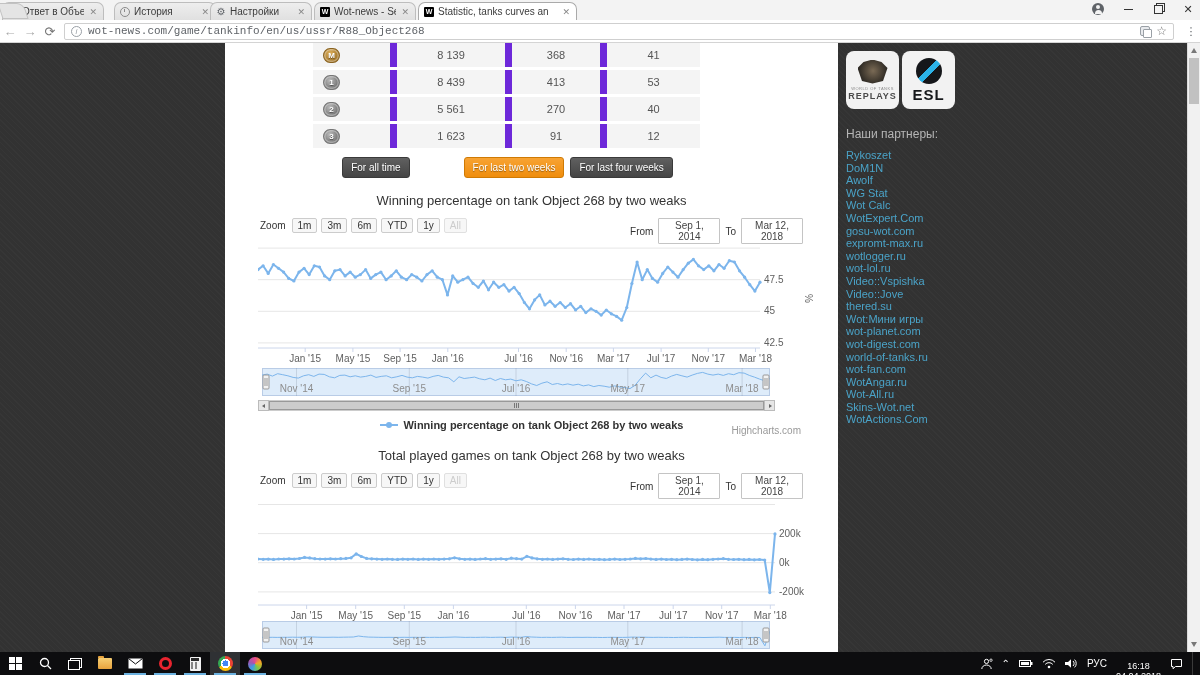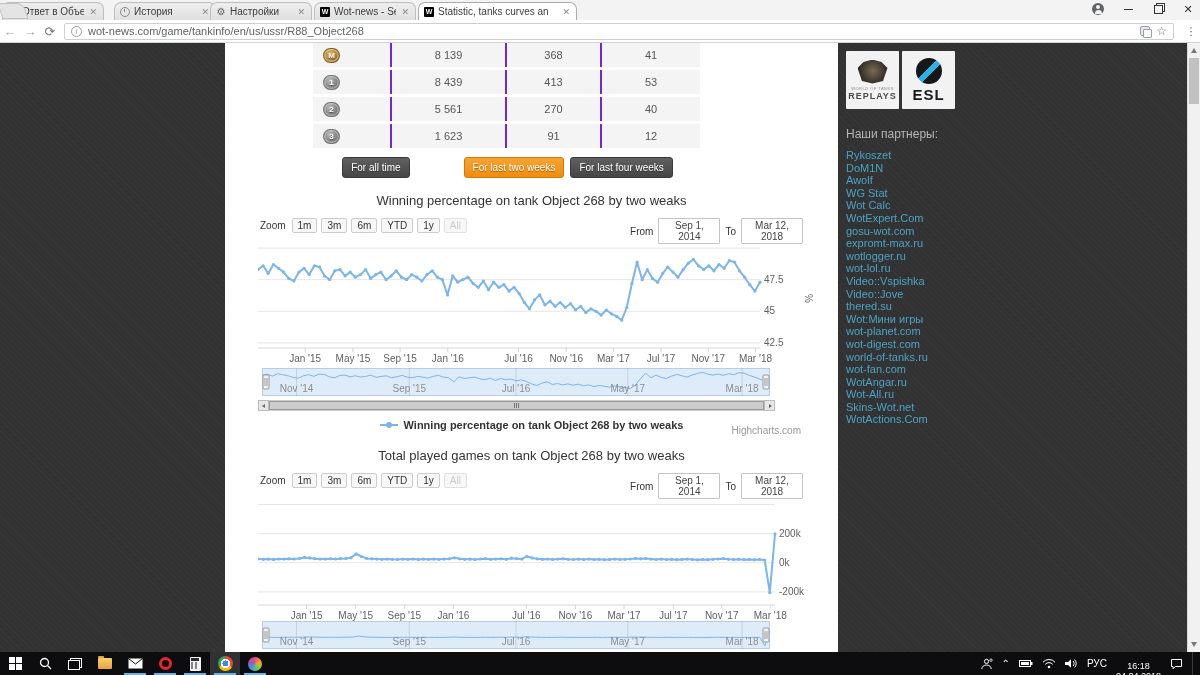--- a/index.html
+++ b/index.html
@@ -26,34 +26,34 @@
   .wc-restore { position:relative; } .wc-restore::after { content:""; width:7px; height:7px; border:1px solid #333; background:#f3f3f3; box-shadow:2px -2px 0 -1px #f3f3f3, 2px -2px 0 0 #333; }
   .profile-circle { width:12px; height:12px; border-radius:50%; background:#5f6368; position:relative; }
   .profile-circle::before { content:""; position:absolute; left:4px; top:2px; width:4px; height:4px; border-radius:50%; background:#f3f3f3; }
   .profile-circle::after { content:""; position:absolute; left:2.5px; top:7px; width:7px; height:4px; border-radius:4px 4px 0 0; background:#f3f3f3; }
 
   .toolbar { position:absolute; top:20px; left:0; right:0; height:23px; background:#fff; border-bottom:1px solid #d4d4d4; display:flex; align-items:center; }
   .nav-ic { width:20px; text-align:center; font-size:13px; color:#a9a9a9; flex:0 0 auto; }
   .reload-ic { color:#757575; }
   .omnibox { flex:1; height:17px; margin:0 8px 0 4px; border:1px solid #cfcfcf; border-radius:2px; background:#fff; display:flex; align-items:center; padding:0 6px; gap:6px; }
   .info-ic { width:11px; height:11px; border:1px solid #9aa0a6; border-radius:50%; color:#9aa0a6; font-size:8px; line-height:9px; text-align:center; font-style:italic; flex:0 0 auto; }
-  .url-text { flex:1; font-size:11px; color:#5f6368; white-space:nowrap; overflow:hidden; }
+  .url-text { flex:1; font-size:11px; color:#5f6368; white-space:nowrap; overflow:hidden;font-family:Liberation Mono, monospace; }
   .translate-ic { width:10px; height:10px; border:1px solid #9aa0a6; border-radius:2px; position:relative; flex:0 0 auto; background:#e8eaed; }
   .translate-ic::after { content:""; position:absolute; right:-3px; bottom:-3px; width:7px; height:7px; background:#fff; border:1px solid #9aa0a6; border-radius:1px; }
   .star-ic { color:#757575; font-size:12px; line-height:12px; flex:0 0 auto; }
   .menu-ic { color:#5f6368; font-size:11px; width:18px; text-align:center; letter-spacing:0; flex:0 0 auto; }
 
   
   .viewport { position:absolute; top:43px; left:0; width:1200px; height:609px; background:
     repeating-linear-gradient(45deg, rgba(255,255,255,0.018) 0 1px, transparent 1px 4px), #323232; overflow:hidden; }
   .content-col { position:absolute; left:225px; top:0; width:613px; height:609px; background:#fff; }
 
   
   .medal-row { position:absolute; left:88px; width:387px; height:24px; display:grid; grid-template-columns:77px 115px 95px 100px; background:#f4f4f4; align-items:center; }
-  .medal-cell { font-size:11px; color:#555; text-align:center; height:100%; display:flex; align-items:center; justify-content:center; border-left:2px solid #6d28d9; }
+  .medal-cell { font-size:11px; color:#555; text-align:center; height:100%; display:flex; align-items:center; justify-content:center; border-left:7px solid #6d28d9; }
   .medal-cell:first-child { border-left:none; justify-content:flex-start; padding-left:10px; }
   .medal { width:17px; height:15px; border-radius:50% / 60%; display:flex; align-items:center; justify-content:center; font-size:8px; font-weight:bold; color:#fff; text-shadow:0 1px 1px rgba(0,0,0,.5); border:1px solid #777; background:radial-gradient(circle at 40% 35%, #bdbdbd, #6e6e6e 75%); box-shadow:inset 0 0 0 1.5px rgba(255,255,255,.35); }
   .medal-gold { border-color:#8a6320; background:radial-gradient(circle at 40% 35%, #e0b25e, #9c6f23 75%); }
 
   .filters { position:absolute; left:0; right:48px; top:114px; display:flex; justify-content:center; gap:6px; }
   .filter-btn { font-size:10px; color:#fff; padding:4px 8px; border:1px solid #3a3a3a; border-radius:3px; background:linear-gradient(#606060,#454545); cursor:pointer; white-space:nowrap; text-shadow:0 1px 1px rgba(0,0,0,.4); }
   .filter-btn.active { background:linear-gradient(#f8a333,#ef8d0d); border-color:#cf7a04;margin-left:48px; }
 
   
   .chart { position:absolute; left:33px; width:547px; }
@@ -76,21 +76,21 @@
   .sb-track { flex:1; background:#f2f2f2; border:1px solid #ccc; border-left:none; border-right:none; position:relative; }
   .sb-thumb { position:absolute; inset:0; background:#ccc; border:1px solid #999; display:flex; align-items:center; justify-content:center; gap:1px; }
   .sb-thumb i { display:block; width:1px; height:5px; background:#777; }
   .c-legend { position:absolute; left:0; width:100%; display:flex; justify-content:center; align-items:center; gap:6px; }
   .legend-text { font-size:11px; font-weight:bold; color:#333; }
   .c-credits { position:absolute; right:4px; font-size:10px; color:#999; }
 
   
   .sidebar { position:absolute; left:846px; top:8px; width:130px; }
   .logo-tiles { display:flex; gap:3px; }
-  .logo-tile { width:53px; height:58px; background:#f2f2f2; border-radius:1px; display:flex; flex-direction:column; align-items:center; justify-content:center; overflow:hidden; }
+  .logo-tile { width:53px; height:58px; background:#f2f2f2; border-radius:8px; display:flex; flex-direction:column; align-items:center; justify-content:center; overflow:hidden; }
   .wotr-emblem { width:30px; height:24px; background:radial-gradient(circle at 50% 45%, #7a6a55, #2e2a24 70%); clip-path:polygon(0 35%, 20% 10%, 50% 0, 80% 10%, 100% 35%, 85% 90%, 50% 100%, 15% 90%); }
   .wotr-line1 { font-size:4px; color:#8b8b8b; letter-spacing:.5px; margin-top:2px; }
   .wotr-line2 { font-size:9px; font-weight:bold; color:#4a4a4a; letter-spacing:1px; }
   .esl-circle { width:26px; height:26px; border-radius:50%; background:linear-gradient(135deg, #15171a 44%, #2bb3e8 44%, #2bb3e8 58%, #15171a 58%); }
   .esl-text { font-size:15px; font-weight:bold; color:#16181b; letter-spacing:1px; margin-top:2px; }
   .partners-title { margin-top:18px; font-size:12px; color:#b5b5b5; }
   .partner-link { display:block; font-size:11px; line-height:12.6px; color:#4aa3c8; text-decoration:none; cursor:pointer; }
 
   
   .v-scrollbar { position:absolute; right:0; top:0; width:13px; height:609px; background:#f1f1f1; border-left:1px solid #dcdcdc; }

